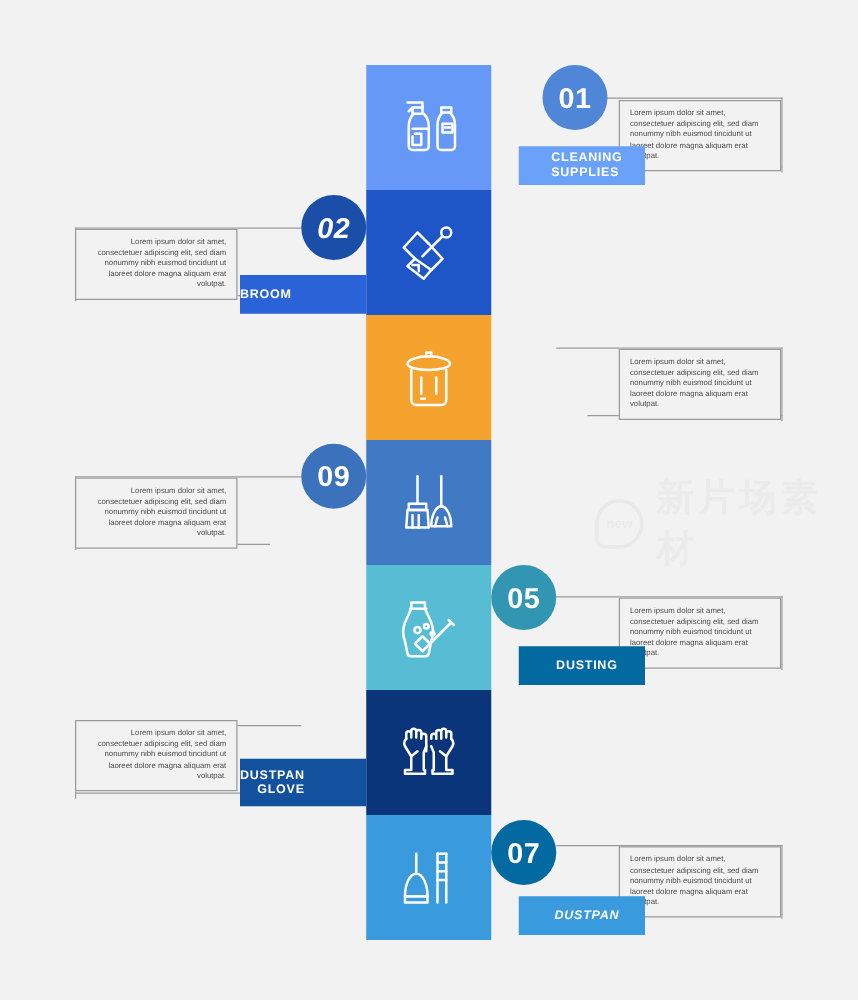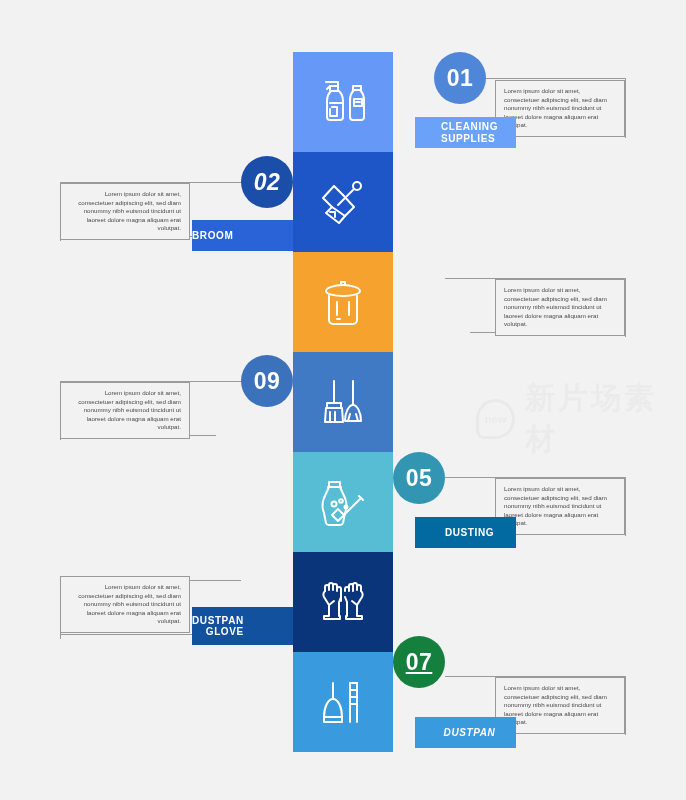--- a/index.html
+++ b/index.html
@@ -212,20 +212,20 @@
       <path d="M12 46 c0 -10 4 -18 9 -18 c5 0 9 8 9 18 z"></path>
       <path d="M12 46 h18 v5 h-18 z"></path>
       <path d="M38 12 v39"></path>
       <path d="M45 12 v39"></path>
       <path d="M38 19 h7"></path>
       <path d="M38 26 h7"></path>
       <path d="M38 33 h7"></path>
       <path d="M38 12 h7"></path>
     </svg>
   </div>
-  <div class="num-circle" style="left:393px;top:636px;background:#15803d;text-decoration:underline;">
+  <div class="num-circle" style="left:393px;top:656px;background:#0369a1;">
     <span>07</span>
   </div>
   <div class="band right" style="top:717px;background:#3a9ade;font-style:italic;">
     <span>DUSTPAN</span>
   </div>
 
 </div>
 
 </body></html>

